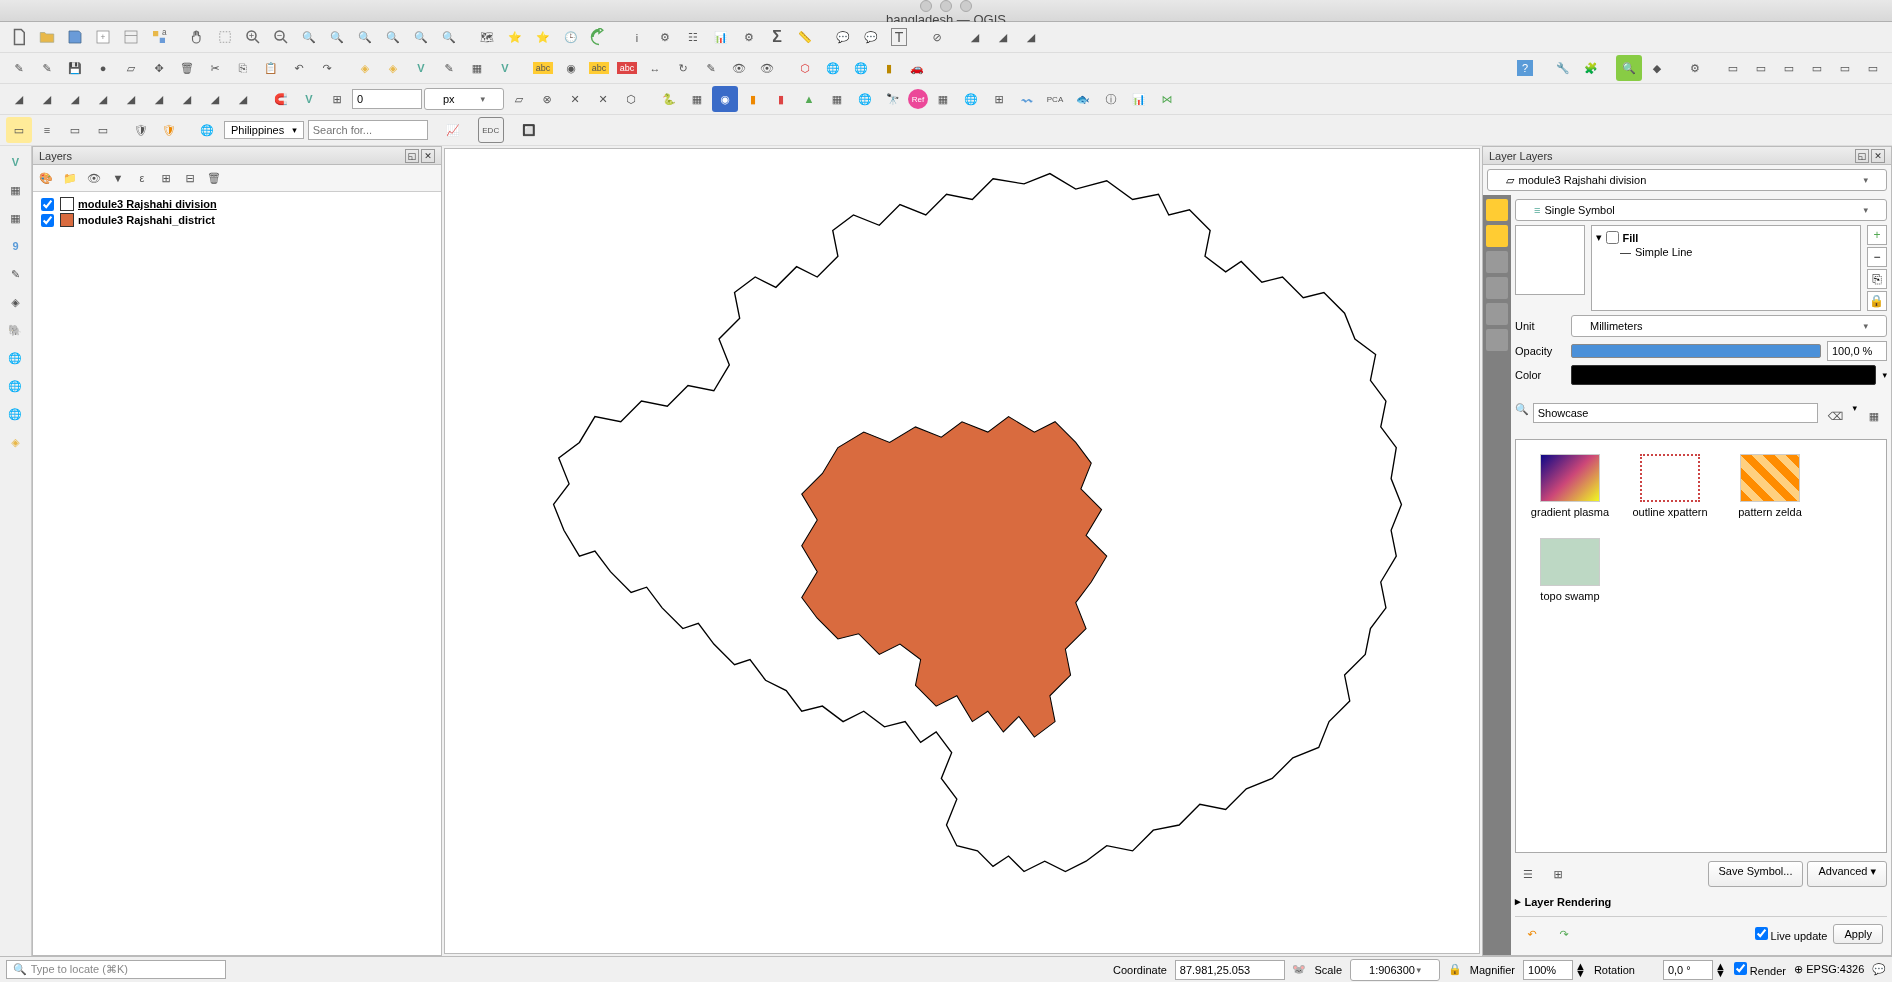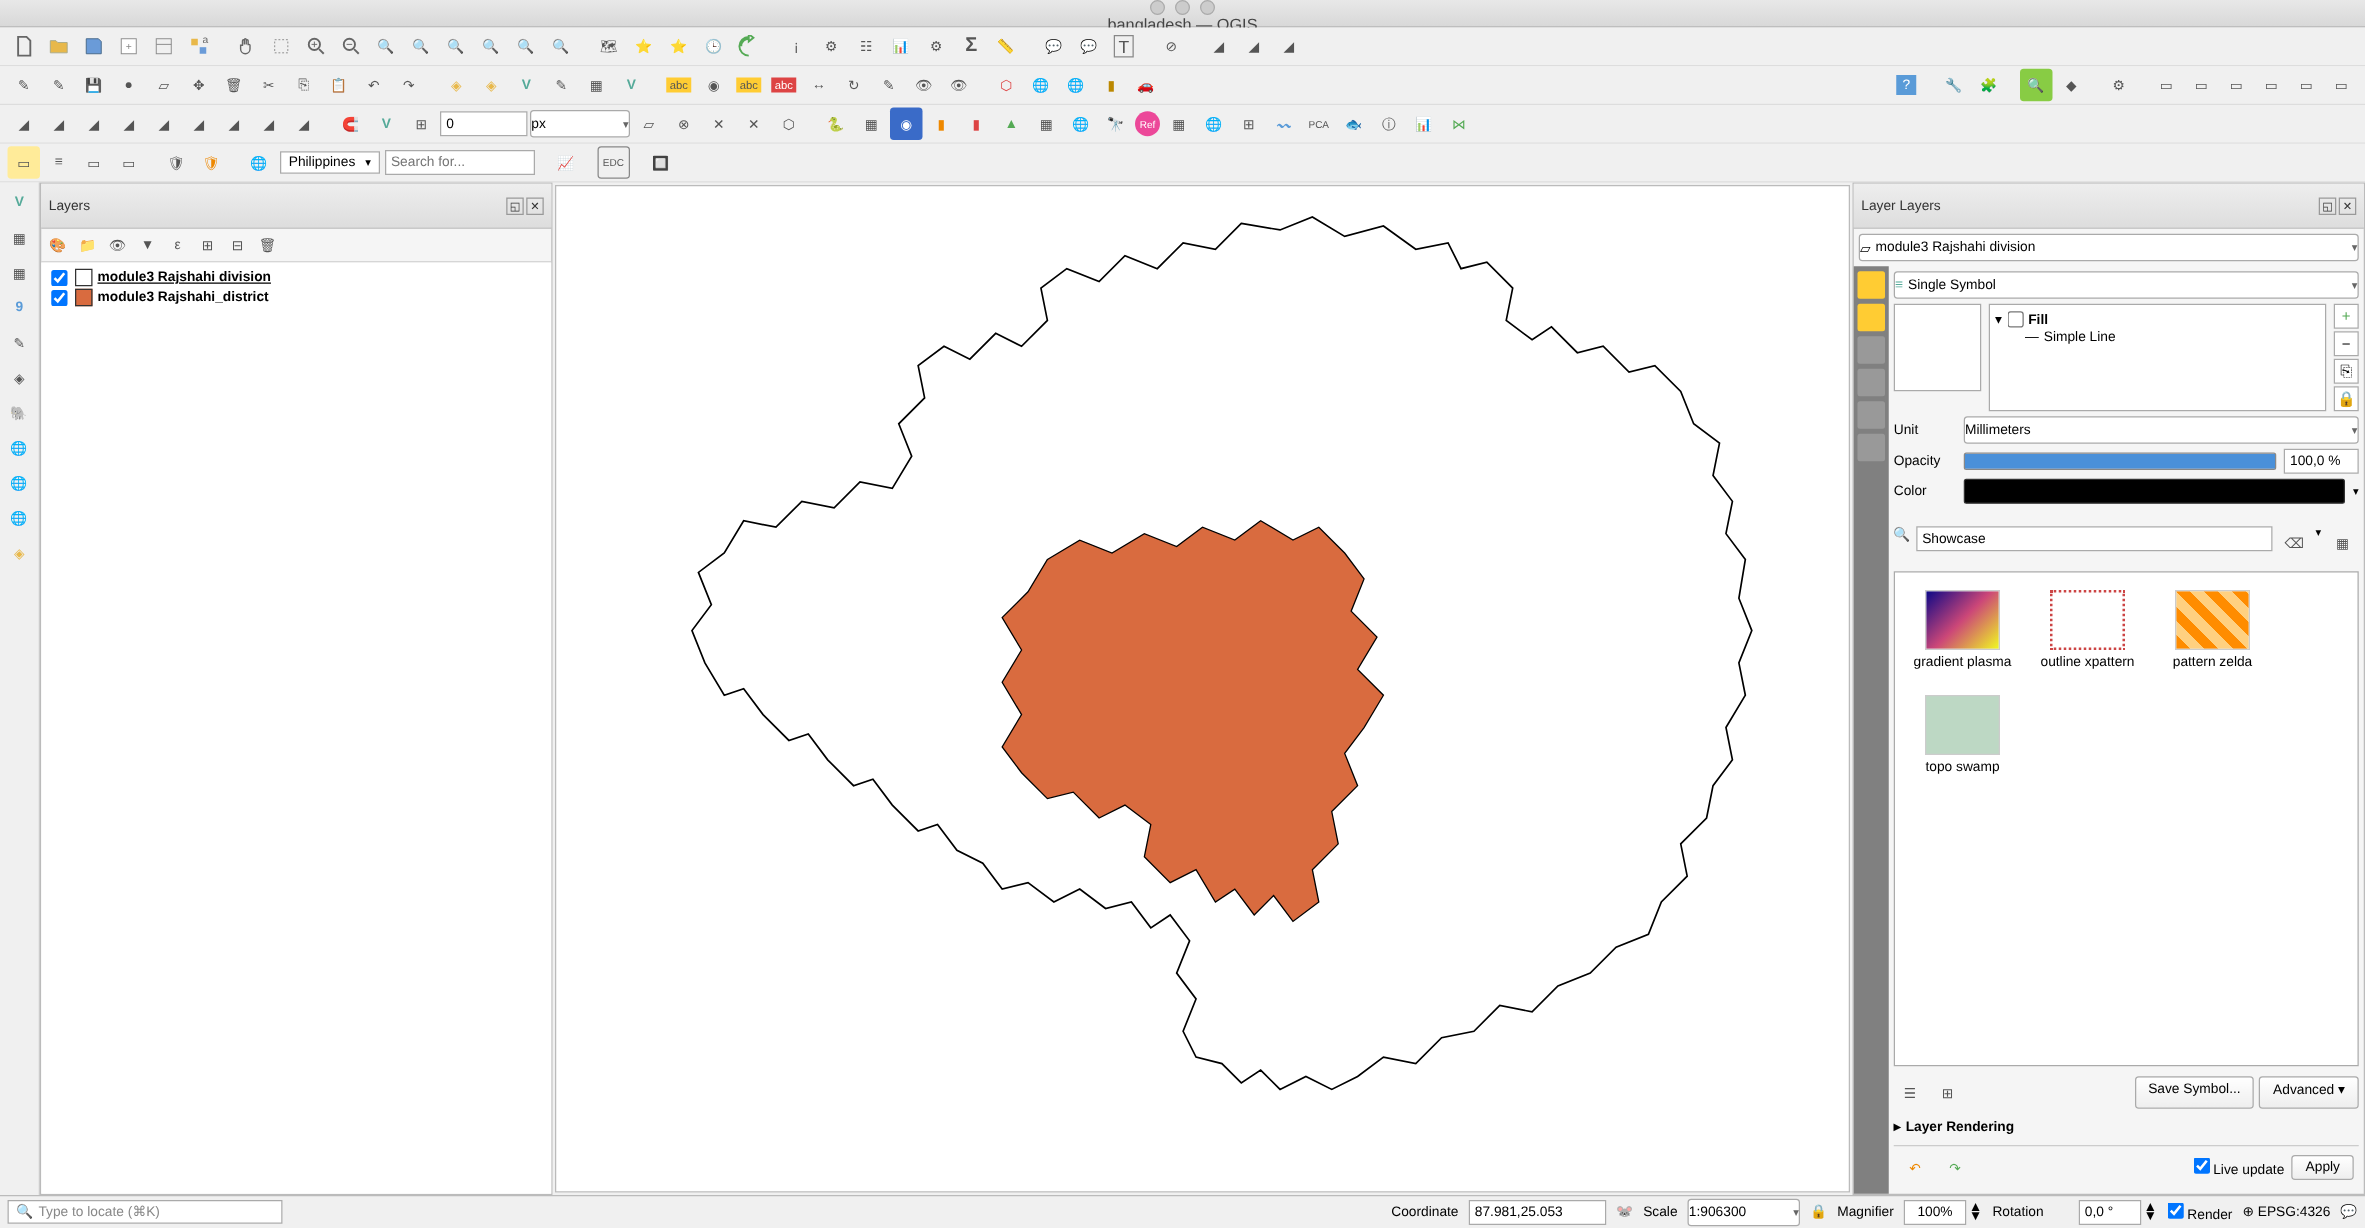--- a/index.html
+++ b/index.html
@@ -9,39 +9,39 @@
 .traffic span { width: 12px; height: 12px; border-radius: 50%; background: #ccc; border: 1px solid #aaa; }
 .title { flex: 1; text-align: center; font-size: 13px; color: #444; }
 .toolbar { display: flex; align-items: center; padding: 2px 6px; gap: 2px; background: #f0f0f0; border-bottom: 1px solid #ddd; flex-wrap: nowrap; }
 .tbtn { width: 26px; height: 26px; display: flex; align-items: center; justify-content: center; border-radius: 3px; cursor: pointer; color: #555; }
 .tbtn svg { width: 18px; height: 18px; }
 .sep { width: 8px; }
 .main { flex: 1; display: flex; min-height: 0; }
 .left-tools { width: 32px; background: #f0f0f0; border-right: 1px solid #ccc; display: flex; flex-direction: column; align-items: center; padding-top: 4px; gap: 4px; }
 .left-tools .tbtn { width: 24px; height: 24px; }
 .panel { background: #f5f5f5; border: 1px solid #bbb; display: flex; flex-direction: column; }
-.panel-header { height: 36px; background: linear-gradient(#eee,#ddd); border-bottom: 1px solid #bbb; display: flex; align-items: center; padding: 0 6px; font-size: 11px; color: #333; }
+.panel-header { height: 18px; background: linear-gradient(#eee,#ddd); border-bottom: 1px solid #bbb; display: flex; align-items: center; padding: 0 6px; font-size: 11px; color: #333; }
 .panel-header .spacer { flex: 1; }
 .panel-header .pbtn { width: 14px; height: 14px; border: 1px solid #999; margin-left: 2px; display: flex; align-items: center; justify-content: center; font-size: 9px; cursor: pointer; }
 .layers-panel { width: 410px; }
 .layers-toolbar { display: flex; gap: 2px; padding: 2px; border-bottom: 1px solid #ccc; }
 .layers-toolbar .tbtn { width: 22px; height: 22px; }
 .layer-list { flex: 1; background: #fff; padding: 4px; }
 .layer-item { display: flex; align-items: center; gap: 4px; padding: 1px 4px; cursor: pointer; }
 .layer-item input { margin-right: 2px; }
 .swatch { width: 14px; height: 14px; border: 1px solid #333; }
 .layer-item.bold { font-weight: bold; text-decoration: underline; }
 .canvas { flex: 1; background: #fff; position: relative; border: 1px solid #bbb; margin: 2px; }
 .right { width: 410px; display: flex; flex-direction: column; }
 .styling-toolbar { width: 28px; background: #808080; display: flex; flex-direction: column; align-items: center; padding-top: 4px; gap: 4px; }
 .styling-toolbar .stbtn { width: 22px; height: 22px; background: #999; border-radius: 2px; cursor: pointer; }
 .styling-toolbar .stbtn.active { background: #ffcc33; }
 .styling-body { flex: 1; display: flex; }
 .styling-content { flex: 1; display: flex; flex-direction: column; padding: 4px; gap: 4px; overflow: hidden; }
-.combo { height: 22px; border: 1px solid #aaa; background: #fff; display: flex; align-items: center; padding: 0 0; border-radius: 3px; cursor: pointer; }
+.combo { height: 22px; border: 1px solid #aaa; background: #fff; display: flex; align-items: center; padding: 0 18px; border-radius: 3px; cursor: pointer; }
 .combo .arrow { margin-left: auto; font-size: 9px; color: #666; }
 .symbol-row { display: flex; gap: 6px; }
 .symbol-preview { width: 70px; height: 70px; border: 1px solid #aaa; background: #fff; }
 .symbol-tree { flex: 1; border: 1px solid #aaa; background: #fff; padding: 4px; font-size: 11px; }
 .tree-item { display: flex; align-items: center; gap: 4px; padding: 1px 0; }
 .mini-btns { display: flex; flex-direction: column; gap: 2px; }
 .mini-btns .mb { width: 20px; height: 20px; border: 1px solid #aaa; background: #fff; display: flex; align-items: center; justify-content: center; cursor: pointer; font-size: 12px; }
 .prop-row { display: flex; align-items: center; gap: 6px; }
 .prop-row label { width: 50px; }
 .slider { flex: 1; height: 14px; background: linear-gradient(#4a90d9,#4a90d9); border: 1px solid #888; border-radius: 2px; position: relative; }
@@ -507,21 +507,21 @@
   <input class="input" style="width: 110px;" value="87.981,25.053">
   <span>🐭</span>
   <span>Scale</span>
   <div class="combo" style="width:90px">
       <span>1:906300</span>
       <span class="arrow">▾</span>
     </div>
   <span>🔒</span>
   <span>Magnifier</span>
   <div class="spin">
-      <input class="input" style="width: 50px; text-align: center;" value="100%">
+      <input class="input" style="width: 50px;" value="100%">
       <span class="arrows">
         <span>▲</span>
         <span>▼</span>
       </span>
     </div>
   <span>Rotation</span>
   <div class="spin">
       <input class="input" style="width: 50px; margin-left: 20px;" value="0,0 °">
       <span class="arrows">
         <span>▲</span>

